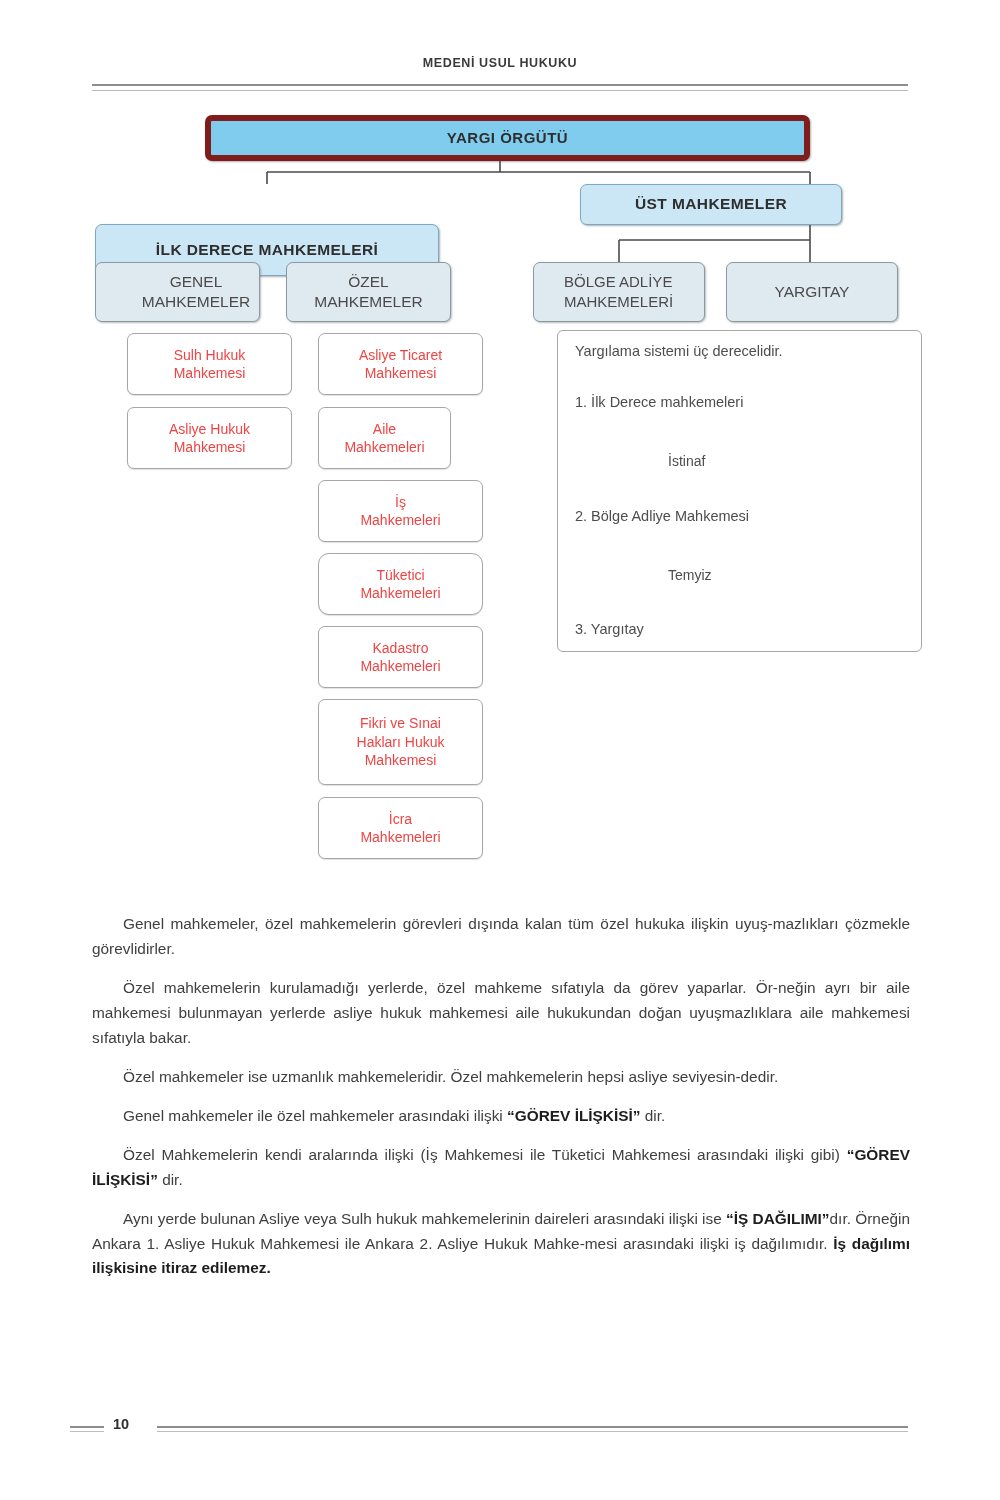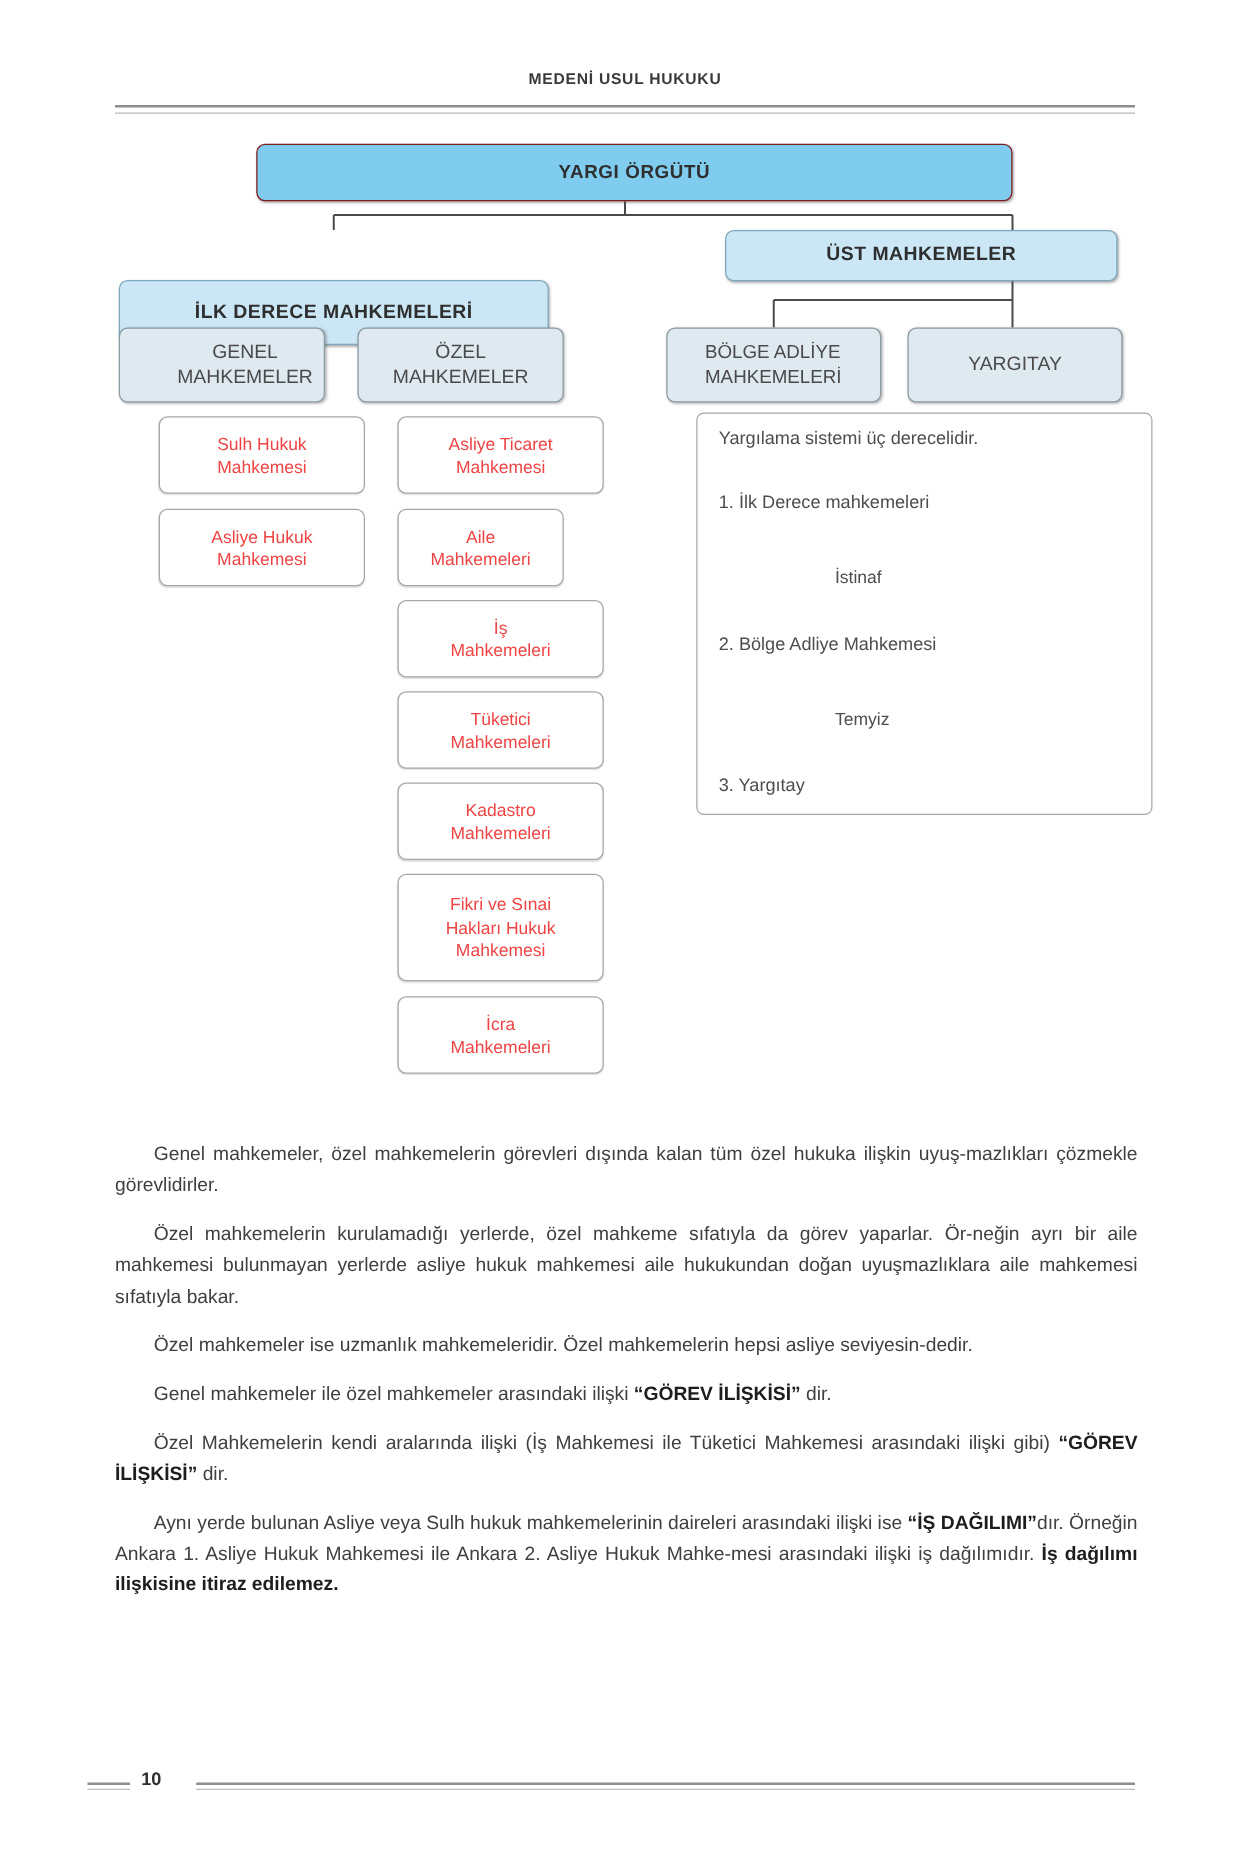--- a/index.html
+++ b/index.html
@@ -63,21 +63,21 @@
     justify-content: center;
     text-align: center;
     line-height: 1.32;
     border-radius: 7px;
     z-index: 2;
   }
 
   
   .lv1 {
     background: #7fccee;
-    border: 1px solid #7f1d1d;
+    border: 6px solid #7f1d1d;
     box-shadow: 1px 1px 2px rgba(80,80,80,0.45);
     font-weight: bold;
     font-size: 15px;
     letter-spacing: 0.5px;
     color: #2e2e2e;
   }
   .lv2 {
     background: #cbe7f6;
     border: 1px solid #7da8bf;
     box-shadow: 1px 1px 2px rgba(80,80,80,0.45);
@@ -222,21 +222,21 @@
     </g>
   </svg>
 
   <div class="node lv1" style="left:205px; top:115px; width:605px; height:46px;">
     <span>YARGI ÖRGÜTÜ</span>
   </div>
 
   <div class="node lv2" style="left:95px; top:200px; width:344px; height:52px;margin-top:24px;">
     <span>İLK DERECE MAHKEMELERİ</span>
   </div>
-  <div class="node lv2" style="left:580px; top:184px; width:314px; height:41px;">
+  <div class="node lv2" style="left:580px; top:184px; width:262px; height:41px;">
     <span>ÜST MAHKEMELER</span>
   </div>
 
   <div class="node lv3" style="left:95px; top:262px; width:165px; height:60px; white-space:pre-line;padding-left:37px;">
     <span>GENEL
 MAHKEMELER</span>
   </div>
   <div class="node lv3" style="left:286px; top:262px; width:165px; height:60px; white-space:pre-line;">
     <span>ÖZEL
 MAHKEMELER</span>
@@ -263,21 +263,21 @@
 Mahkemesi</span>
   </div>
   <div class="node leaf" style="left:286px; top:407px; width:133px; height:62px; white-space:pre-line;">
     <span>Aile
 Mahkemeleri</span>
   </div>
   <div class="node leaf" style="left:286px; top:480px; width:165px; height:62px; white-space:pre-line;">
     <span>İş
 Mahkemeleri</span>
   </div>
-  <div class="node leaf" style="left:286px; top:553px; width:165px; height:62px; white-space:pre-line;">
+  <div class="node leaf" style="left:286px; top:553px; width:165px; height:62px; white-space:pre-line;border-radius:11px;">
     <span>Tüketici
 Mahkemeleri</span>
   </div>
   <div class="node leaf" style="left:286px; top:626px; width:165px; height:62px; white-space:pre-line;">
     <span>Kadastro
 Mahkemeleri</span>
   </div>
   <div class="node leaf" style="left:286px; top:699px; width:165px; height:86px; white-space:pre-line;">
     <span>Fikri ve Sınai
 Hakları Hukuk

